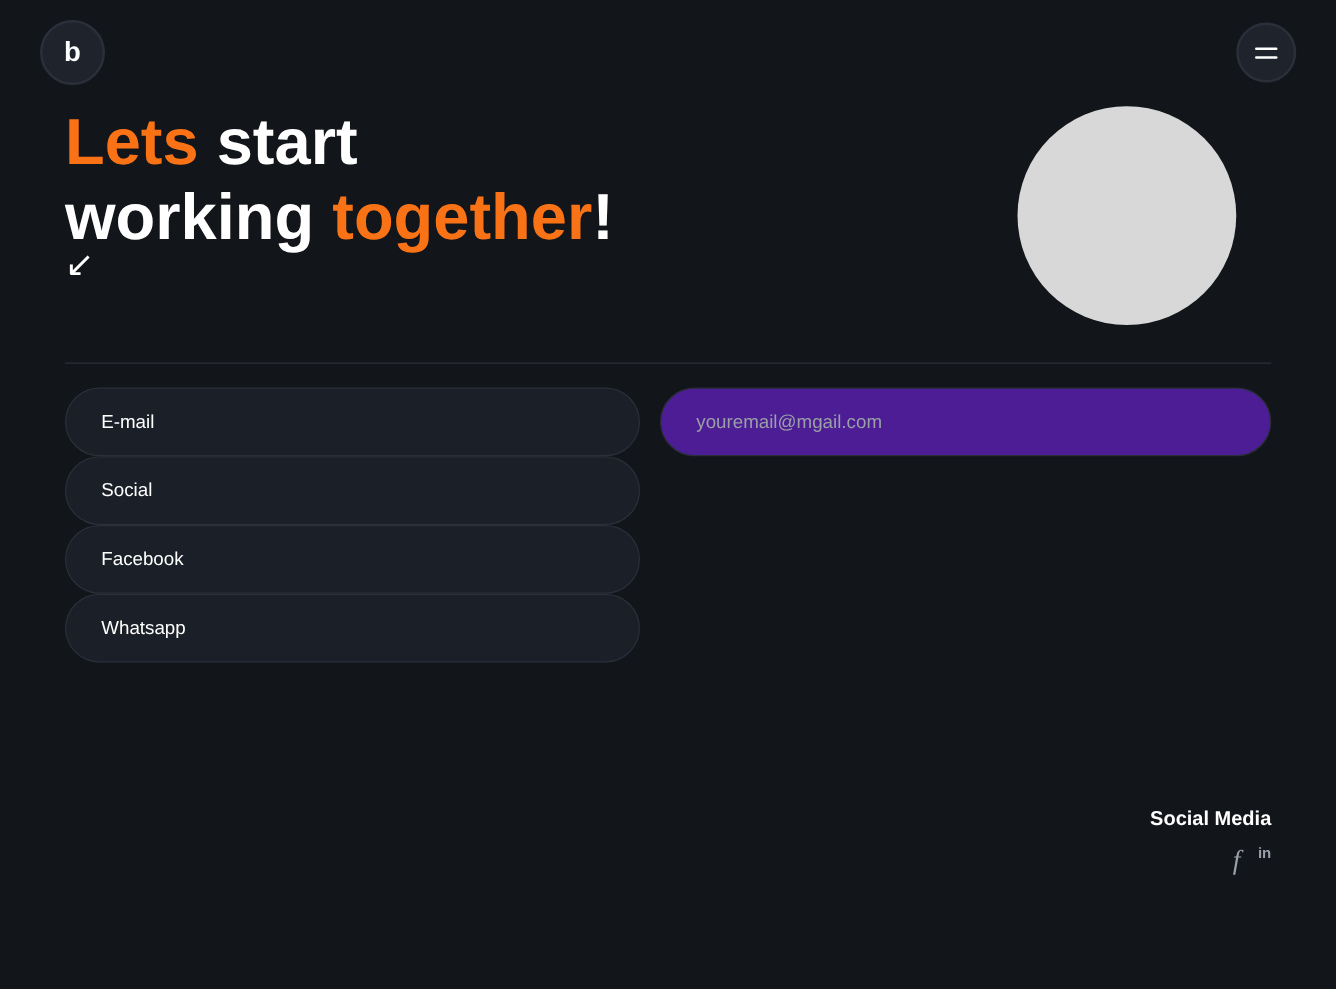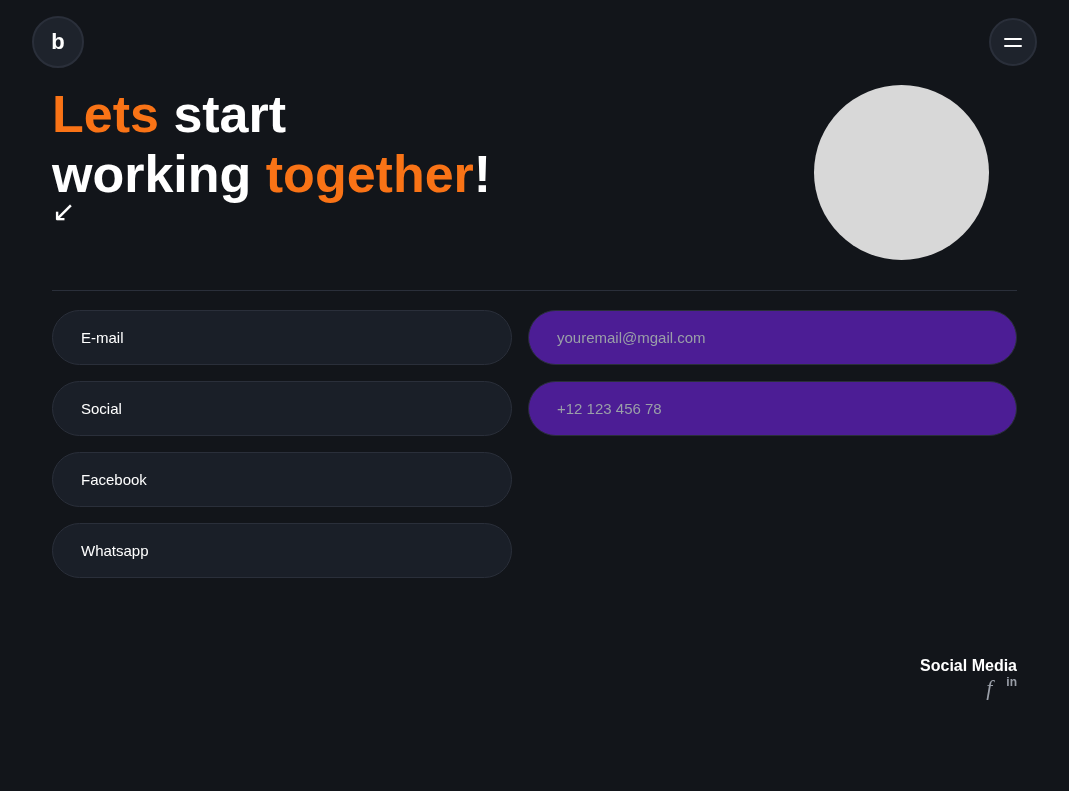--- a/index.html
+++ b/index.html
@@ -122,21 +122,20 @@
     .form-section {
       position: absolute;
       top: 310px;
       left: 52px;
       right: 52px;
     }
 
     .form-row {
       display: flex;
       gap: 16px;
-      margin-bottom: 16px;
       align-items: center;
     }
 
     .field-label {
       flex: 0 0 460px;
       background-color: #1a1f28;
       border: 1px solid #2a2f3a;
       border-radius: 30px;
       padding: 18px 28px;
       color: #ffffff;
@@ -159,20 +158,21 @@
       position: absolute;
       bottom: 90px;
       right: 52px;
       text-align: right;
     }
 
     .social-label {
       color: #ffffff;
       font-size: 16px;
       font-weight: 600;
+      margin-bottom: 10px;
     }
 
     .social-icons {
       display: flex;
       gap: 14px;
       justify-content: flex-end;
     }
 
     .social-icon {
       color: #9a9fa8;
@@ -209,21 +209,20 @@
 
 <div class="divider"></div>
 
 <section class="form-section">
   <div class="form-row">
     <div class="field-label">E-mail</div>
     <div class="field-value">youremail@mgail.com</div>
   </div>
   <div class="form-row">
     <div class="field-label">Social</div>
-    <div class="field-value">+12 123 456 78</div>
   </div>
   <div class="form-row">
     <div class="field-label">Facebook</div>
   </div>
   <div class="form-row">
     <div class="field-label">Whatsapp</div>
   </div>
 </section>
 
 <div class="social-section">

